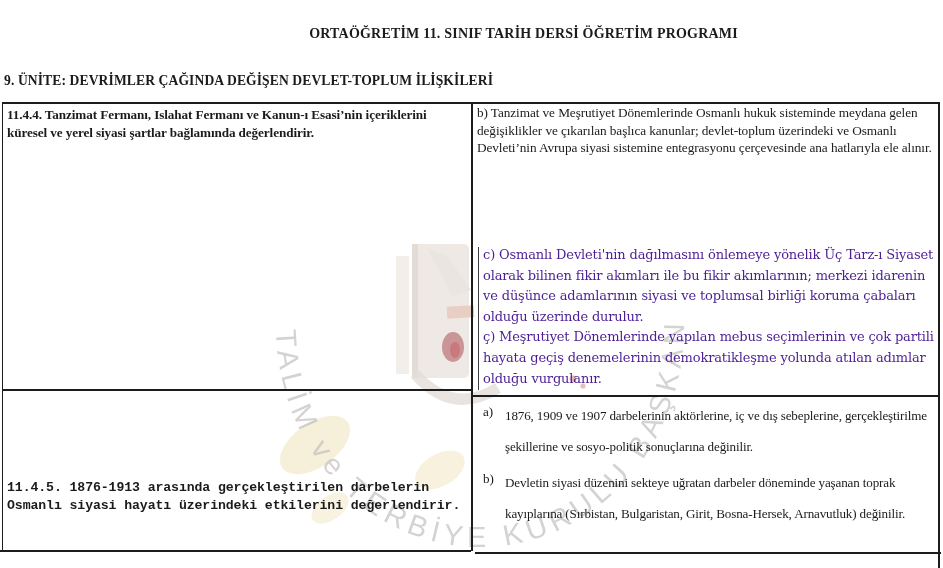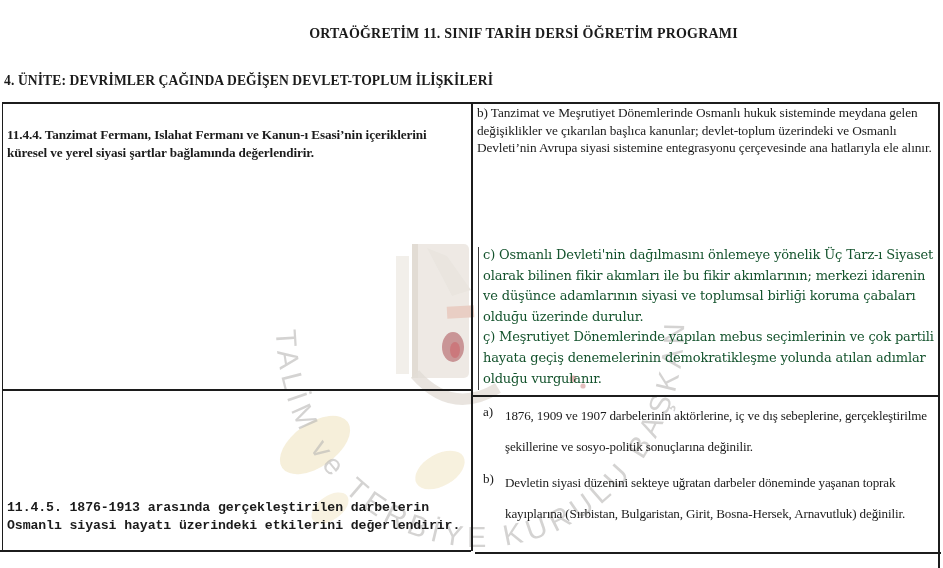--- a/index.html
+++ b/index.html
@@ -23,29 +23,29 @@
   .rule-right{left:938px;top:102px;width:2px;height:466px;}
   .rule-col{left:471px;top:102px;width:2px;height:449px;}
   .rule-rowdiv-left{left:2px;top:389px;width:470px;height:2px;}
   .rule-rowdiv-right{left:471px;top:395px;width:469px;height:2px;}
   .rule-bottom-left{left:0px;top:550px;width:471px;height:2px;}
   .rule-bottom-right{left:475px;top:552px;width:466px;height:2px;}
   .rule-inset-left{left:478px;top:247px;width:1px;height:143px;background:#3a3a3a;}
 
   
   .cell{position:absolute;z-index:2;}
-  .objective{font-weight:bold;font-size:13.2px;line-height:18px;letter-spacing:-0.1px;margin-top:20px;}
+  .objective{font-weight:bold;font-size:13.2px;line-height:18px;letter-spacing:-0.1px;}
   .cell-obj1{left:7px;top:106px;width:458px;}
   .cell-obj2{left:7px;top:479px;width:458px;font-family:Liberation Mono, monospace;}
 
   .cell-exp1{left:477px;top:104px;width:459px;font-size:13.3px;line-height:17.6px;letter-spacing:-0.1px;}
   .cell-exp1 p{margin:0;}
 
   .cell-inset{left:483px;top:245px;width:454px;font-family:"DejaVu Serif", serif;
-              font-size:13px;line-height:20.6px;color:#14532d;letter-spacing:-0.15px;}
+              font-size:13px;line-height:20.6px;color:#4c1d95;letter-spacing:-0.15px;}
   .cell-inset p{margin:0;}
 
   .cell-exp2{left:481px;top:400px;width:458px;font-size:13.1px;line-height:31px;letter-spacing:-0.15px;}
   .exp2-item{position:relative;padding-left:24px;margin:0 0 5px 0;}
   .exp2-label{position:absolute;left:2px;top:-4px;font-size:13.1px;}
 </style>
 </head>
 <body>
 
 <div class="page">
@@ -72,21 +72,21 @@
       <defs>
         <path id="wmArc" d="M 276,326 A 203,220 0 0 0 684,326" fill="none"></path>
       </defs>
       <text font-family="Liberation Sans, sans-serif" font-size="29" letter-spacing="5.5" fill="#b8b6b4" fill-opacity="0.6">
         <textPath href="#wmArc" xlink:href="#wmArc" startOffset="4">TALİM ve TERBİYE KURULU BAŞKANLIĞI</textPath>
       </text>
     </svg>
   </div>
 
   <h1 class="doc-title">ORTAÖĞRETİM 11. SINIF TARİH DERSİ ÖĞRETİM PROGRAMI</h1>
-  <h2 class="unit-heading">4. ÜNİTE: DEVRİMLER ÇAĞINDA DEĞİŞEN DEVLET-TOPLUM İLİŞKİLERİ</h2>
+  <h2 class="unit-heading">9. ÜNİTE: DEVRİMLER ÇAĞINDA DEĞİŞEN DEVLET-TOPLUM İLİŞKİLERİ</h2>
 
   <div class="rule rule-top"></div>
   <div class="rule rule-left"></div>
   <div class="rule rule-right"></div>
   <div class="rule rule-col"></div>
   <div class="rule rule-rowdiv-left"></div>
   <div class="rule rule-rowdiv-right"></div>
   <div class="rule rule-bottom-left"></div>
   <div class="rule rule-bottom-right"></div>
   <div class="rule rule-inset-left"></div>

